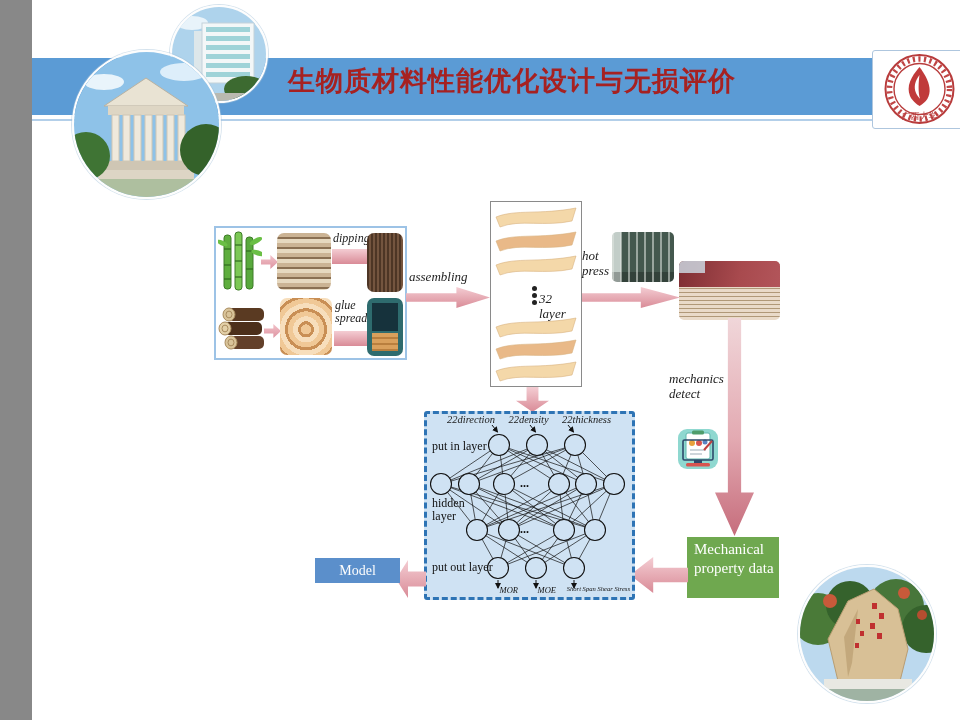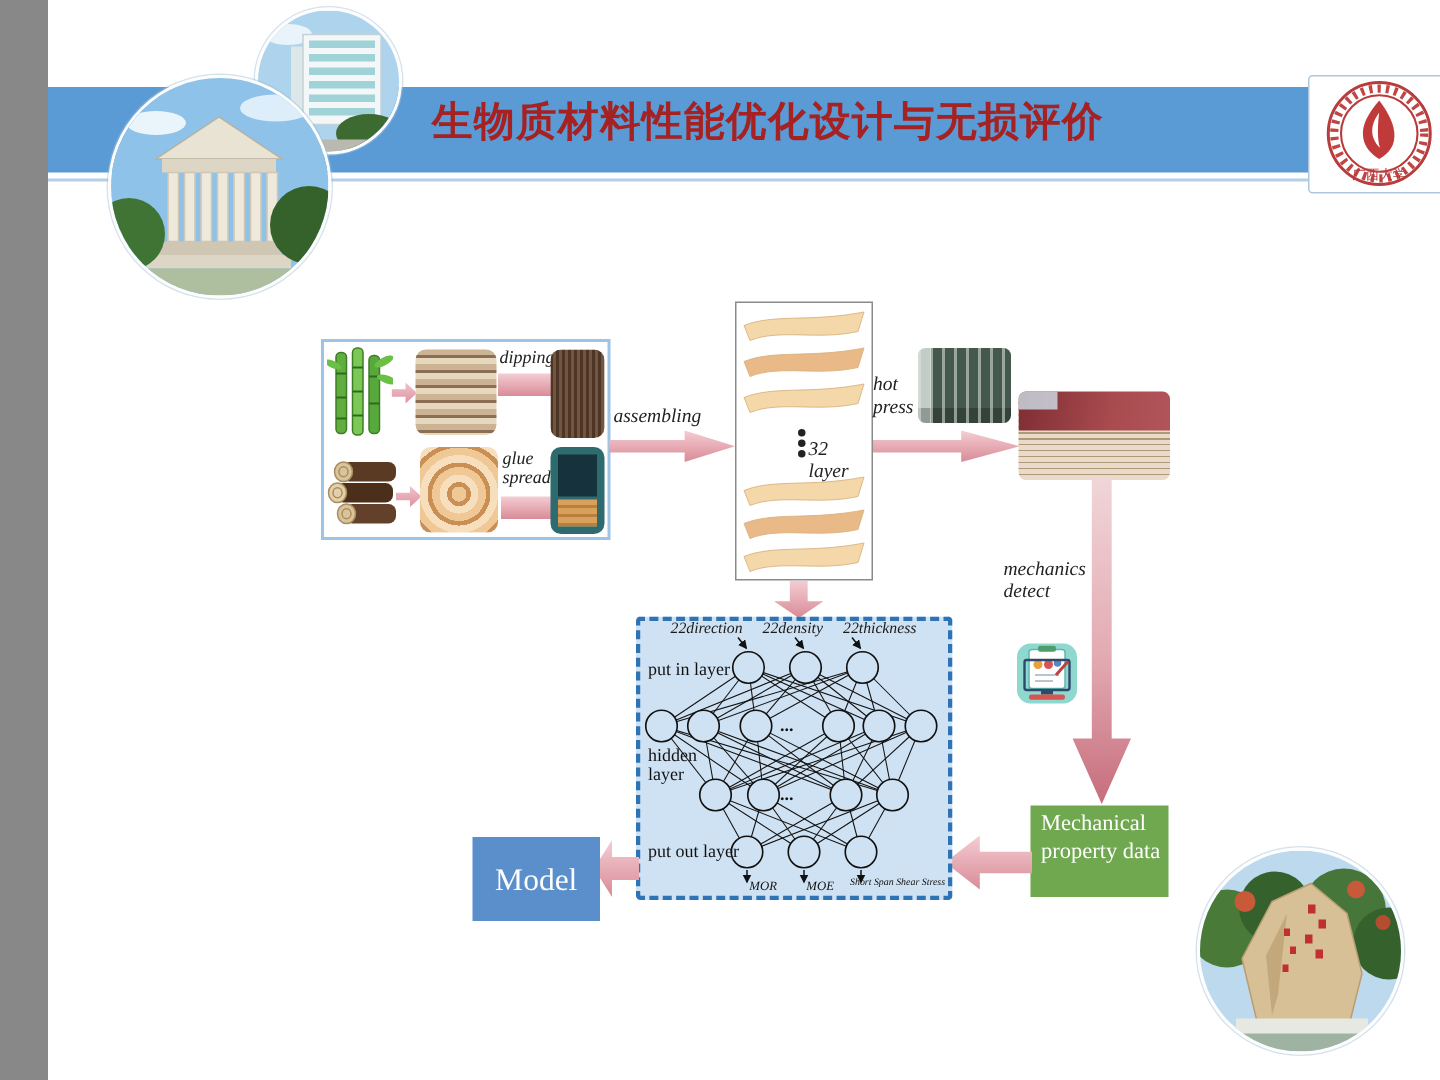--- a/index.html
+++ b/index.html
@@ -67,22 +67,22 @@
   .ph-plywood:before{content:"";position:absolute;left:0;top:0;width:101px;height:26px;
     background:linear-gradient(100deg,#7e2e33 0%,#a84a4e 60%,#b2555a 100%);}
   .ph-plywood:after{content:"";position:absolute;left:0;top:0;width:26px;height:12px;
     background:#cfe0ea;opacity:.8;}
   
   .instr{position:absolute;left:645px;top:428px;width:42px;height:42px;}
   .instr svg{display:block;width:100%;height:100%;}
   
   .green-box{position:absolute;left:655px;top:537px;width:92px;height:61px;background:#6fa84f;
              color:#ffffff;font-size:15px;line-height:19px;padding:3px 0 10px 7px;box-sizing:border-box;}
-  .model-box{position:absolute;left:283px;top:558px;width:85px;height:56px;background:#5b8fcb;
-             color:#fdfdfd;font-size:21px;display:flex;align-items:center;justify-content:center;}
+  .model-box{position:absolute;left:283px;top:558px;width:85px;height:25px;background:#5b8fcb;
+             color:#fdfdfd;font-size:14px;display:flex;align-items:center;justify-content:center;}
   
   .net-panel{position:absolute;left:392px;top:411px;width:211px;height:189px;box-sizing:border-box;
              background:#cfe2f3;border:3px dashed #2e74b5;border-radius:3px;}
   .net-panel svg{position:absolute;left:-3px;top:-3px;}
   .net-label{position:absolute;color:#111;font-size:12px;line-height:1.12;white-space:nowrap;
              font-family:"Liberation Serif","DejaVu Serif",serif;}
   .net-top-row{position:absolute;left:20px;top:0px;width:164px;display:flex;justify-content:space-between;
                font-style:italic;font-size:10.5px;color:#1a1a1a;white-space:nowrap;}
   .net-out-label{position:absolute;top:171px;text-align:right;font-style:italic;color:#111;}
   .ellipsis{position:absolute;font-weight:bold;font-size:12px;color:#111;}

